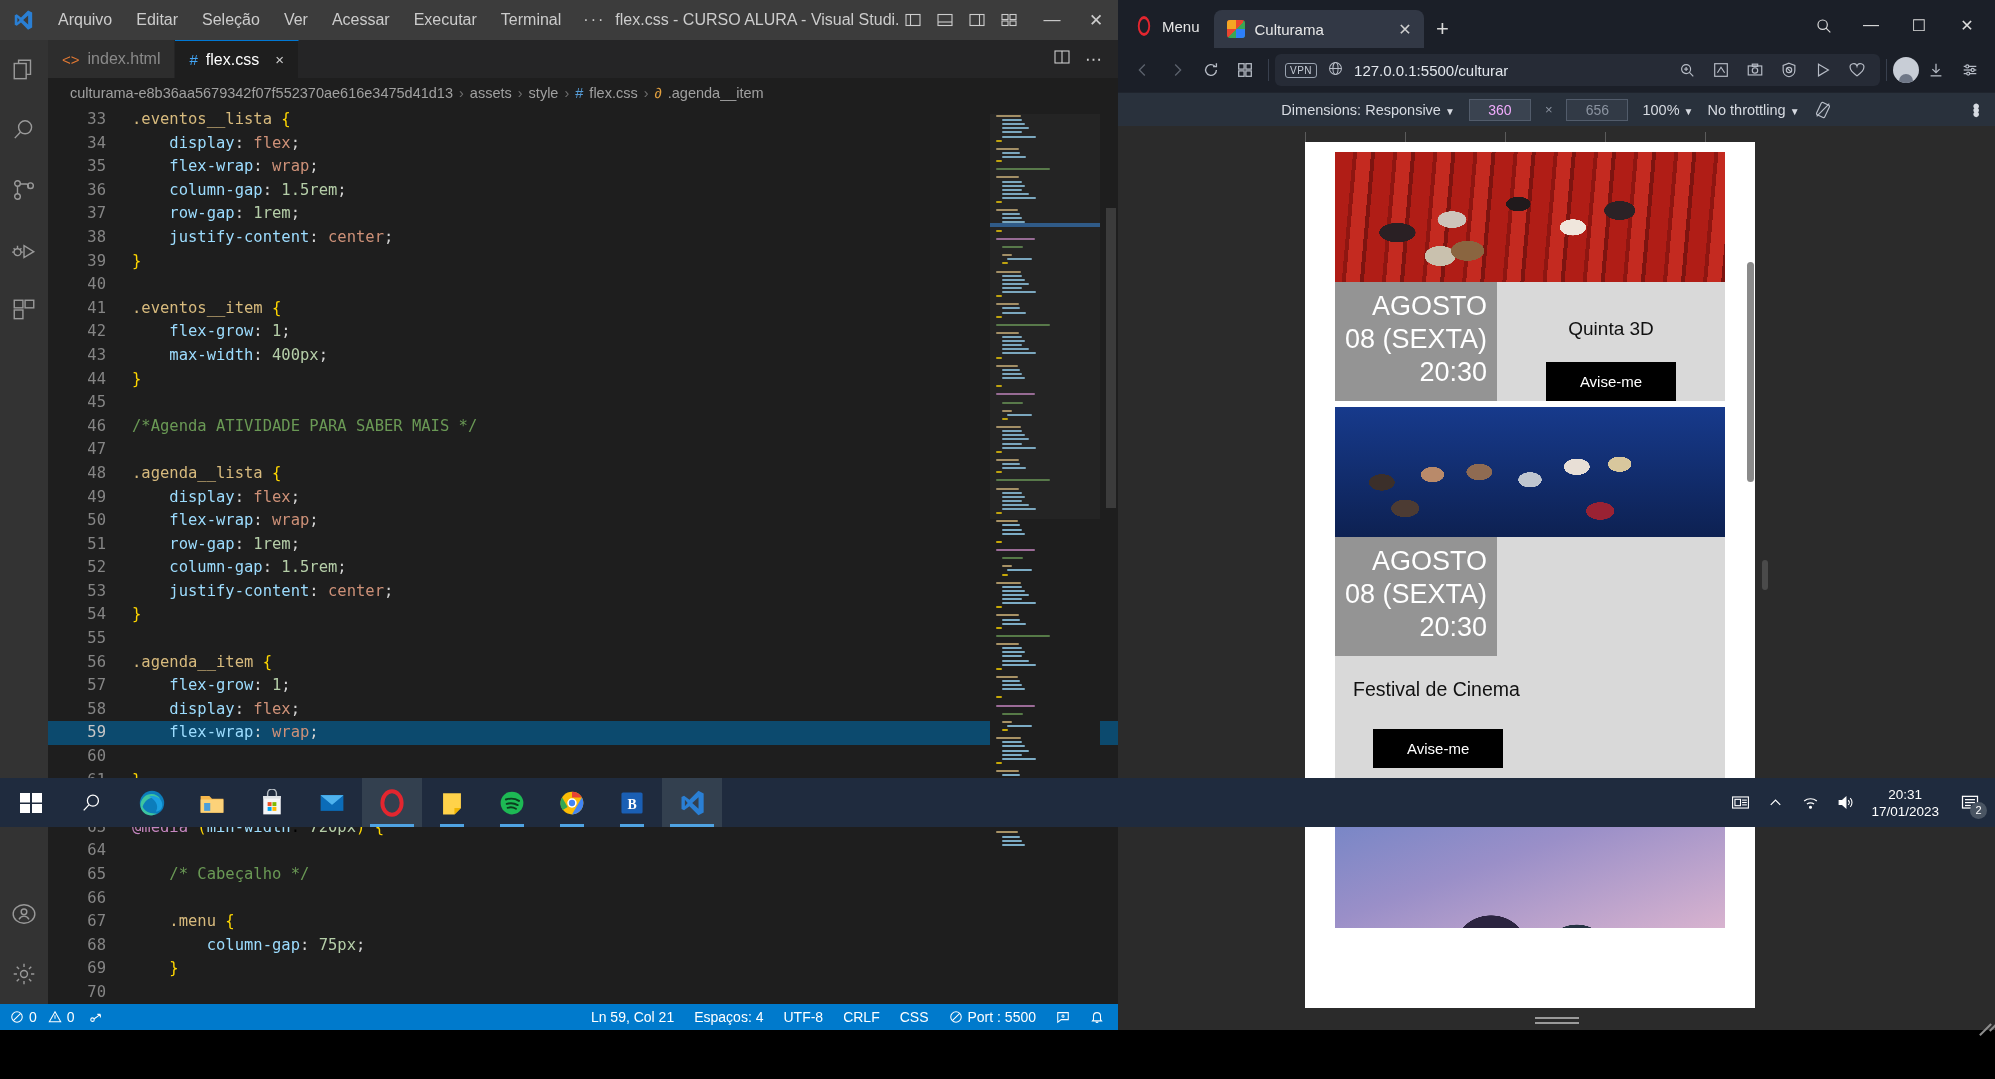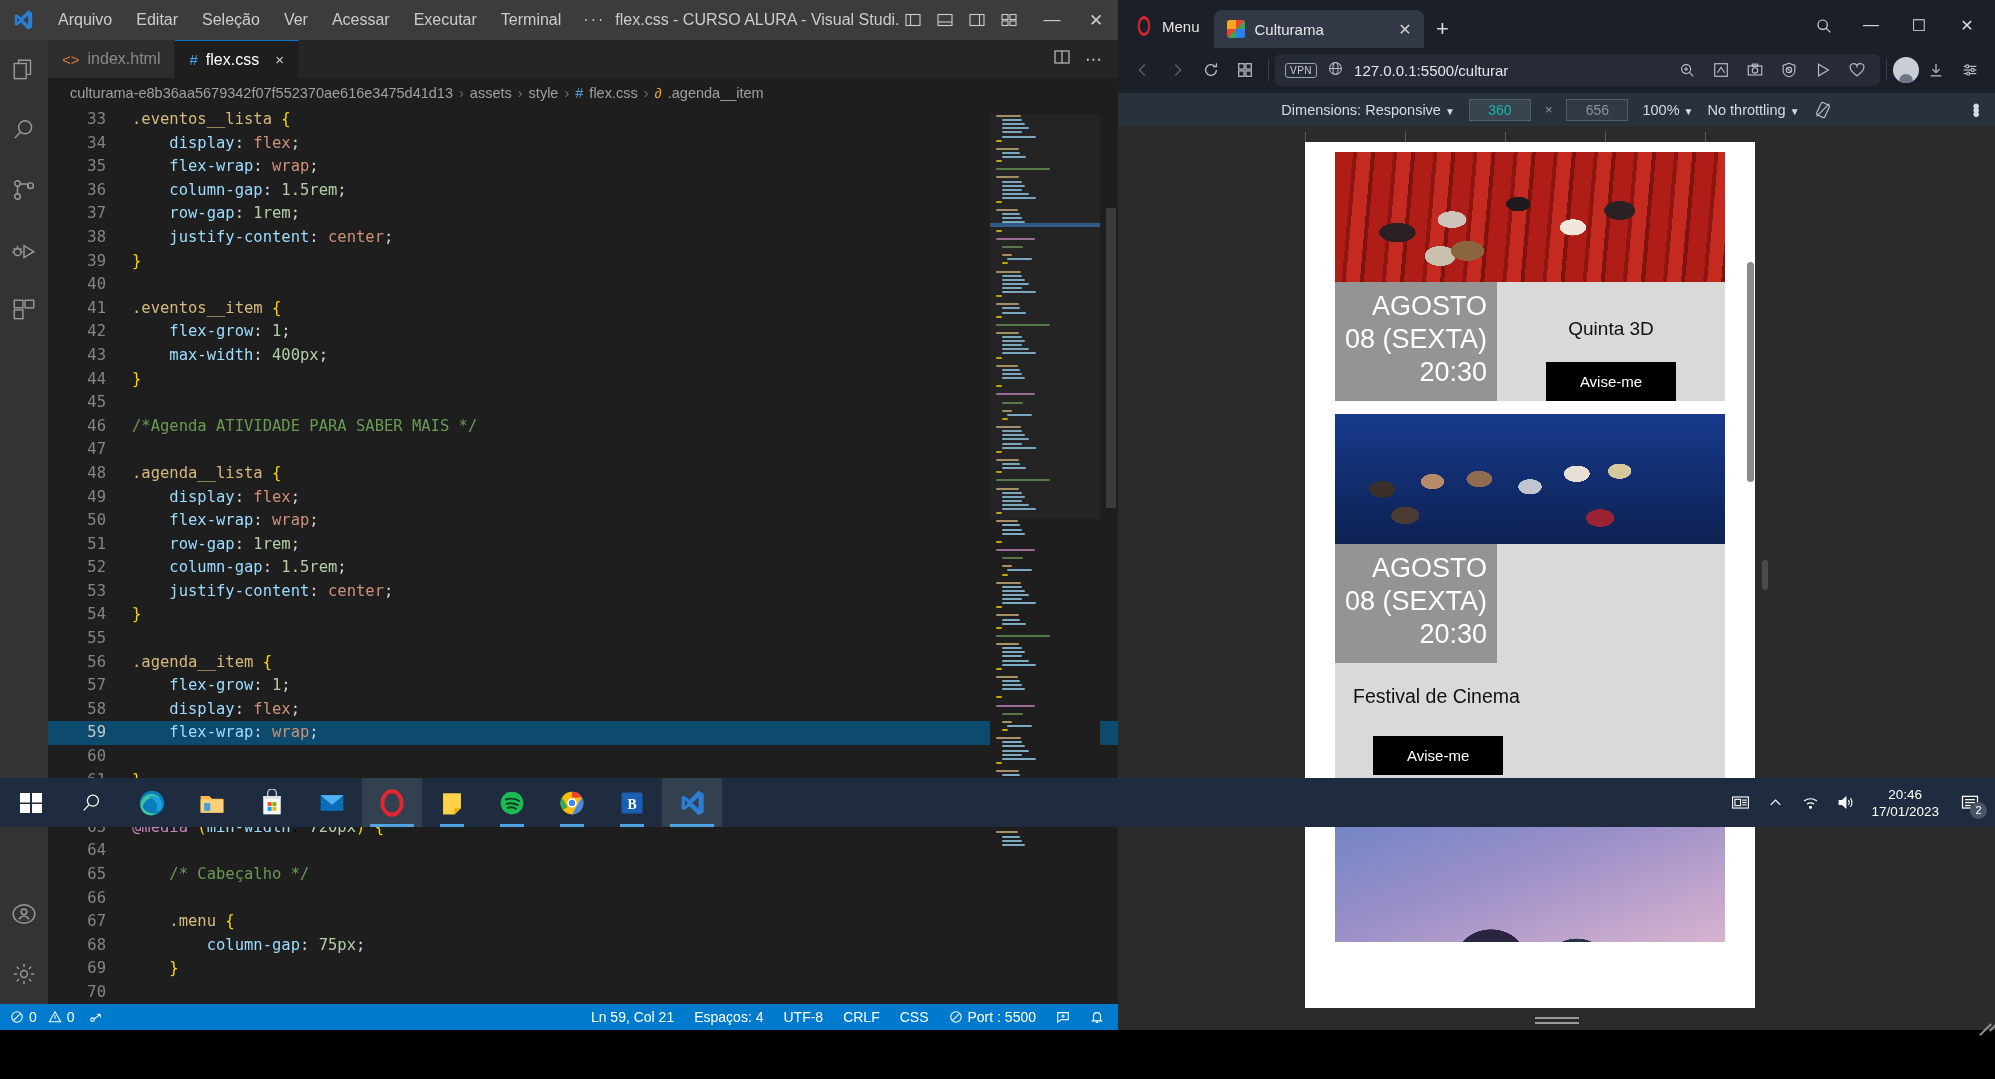--- a/index.html
+++ b/index.html
@@ -103,21 +103,21 @@
   .op-url { flex:1; display:flex; align-items:center; gap:10px; background:#262b36; border-radius:6px; height:32px; padding:0 10px; }
   .vpn-badge { font-size:10px; border:1px solid #9aa3b0; color:#c6ccd6; border-radius:3px; padding:1px 4px; letter-spacing:0.5px; }
   .url-text { color:#e2e6ec; font-size:15px; white-space:nowrap; overflow:hidden; flex:1; }
   .url-icons { display:flex; align-items:center; gap:8px; }
   .url-icons .nav-btn { width:26px; }
   .op-avatar { width:26px; height:26px; border-radius:50%; background:#c8cdd6; display:flex; align-items:flex-end; justify-content:center; overflow:hidden; }
   .op-avatar i { display:block; width:14px; height:9px; background:#6f7787; border-radius:7px 7px 0 0; }
 
   
   .dt-bar { height:34px; background:#29313c; display:flex; align-items:center; justify-content:center; gap:14px; color:#d6dae1; font-size:14.5px; border-top:1px solid #1f242d; }
-  .dt-field { width:62px; height:22px; background:#3a4350; border:1px solid #525c6b; color:#14b8a6; display:flex; align-items:center; justify-content:center; font-size:14px; }
+  .dt-field { width:62px; height:22px; background:#3a4350; border:1px solid #525c6b; color:#f0abfc; display:flex; align-items:center; justify-content:center; font-size:14px; }
   .dt-field.dim { color:#8b93a0; background:#323a46; }
   .dt-x { color:#8b93a0; font-size:13px; }
   .dt-caret { font-size:10px; }
   .dt-kebab { position:absolute; right:14px; color:#d6dae1; letter-spacing:1px; font-size:13px; line-height:4px; }
   .dt-rot { width:18px; height:18px; display:inline-block; }
 
   
   .vp-wrap { position:absolute; left:0; top:126px; right:0; bottom:0; background:#2b2b2b; }
   .vp-ruler { height:16px; background:#2b2b2b; position:relative; }
   .vp-ruler .tick { position:absolute; top:6px; width:1px; height:10px; background:#5b5b5b; }
@@ -126,21 +126,21 @@
   .vp-scroll { position:absolute; right:0; top:0; width:9px; bottom:0; background:transparent; }
   .vp-scrollthumb { position:absolute; right:1px; top:120px; width:7px; height:220px; background:#8a8a8a; border-radius:4px; }
   .vp-bottom-handle { position:absolute; left:50%; transform:translateX(-50%); bottom:6px; width:44px; height:10px; }
   .vp-bottom-handle i { display:block; height:2px; background:#9a9a9a; margin-top:3px; }
   .vp-resize { position:absolute; right:4px; bottom:4px; width:18px; height:18px; }
   .vp-resize i { position:absolute; right:0; background:#8d8d8d; height:1.5px; transform-origin:right; }
 
   
   .pg { padding:0 30px; }
   .pg-topcut { height:10px; }
-  .card { background:#d9d9d9; margin-bottom:13px; }
+  .card { background:#d9d9d9; margin-bottom:6px; }
   .card-img { width:100%; height:130px; display:block; }
   .card-body { display:flex; flex-wrap:wrap; }
   .card-date { background:#949494; color:#ffffff; padding:8px 10px 12px 10px; font-size:27px; line-height:1.22; text-align:right; font-family:"Liberation Sans", sans-serif; }
   .card-right { flex:1; display:flex; flex-direction:column; align-items:center; justify-content:flex-start; padding-top:36px; }
   .card-title { font-size:19px; color:#111; margin-bottom:22px; }
   .btn-avise { background:#000000; color:#ffffff; font-size:15px; padding:11px 34px; border:none; }
   
   .card.stacked .card-body { display:block; }
   .card.stacked .card-date { display:inline-block; }
   .card.stacked .card-title { display:block; text-align:left; padding:22px 0 0 18px; font-size:19.5px; margin-bottom:0; }
@@ -1317,21 +1317,21 @@
           </svg>
       </span>
       <span class="tray-ico">
         <svg viewBox="0 0 24 24" fill="none" stroke="#fff" stroke-width="1.4">
             <polygon points="4,9.5 8,9.5 12.5,5.5 12.5,18.5 8,14.5 4,14.5" fill="#fff"></polygon>
             <path d="M15.5 9a4.5 4.5 0 0 1 0 6"></path>
             <path d="M18 6.5a8 8 0 0 1 0 11"></path>
           </svg>
       </span>
       <span class="tb-clock">
-        <div>20:46</div>
+        <div>20:31</div>
         <div>17/01/2023</div>
       </span>
       <span class="tb-notif">
         <svg width="20" height="20" viewBox="0 0 24 24" fill="none" stroke="#fff" stroke-width="1.5">
             <rect x="3" y="4" width="18" height="14"></rect>
             <line x1="6" y1="8" x2="18" y2="8"></line>
             <line x1="6" y1="11.5" x2="18" y2="11.5"></line>
             <line x1="6" y1="15" x2="13" y2="15"></line>
           </svg>
         <span class="tb-badge">2</span>

